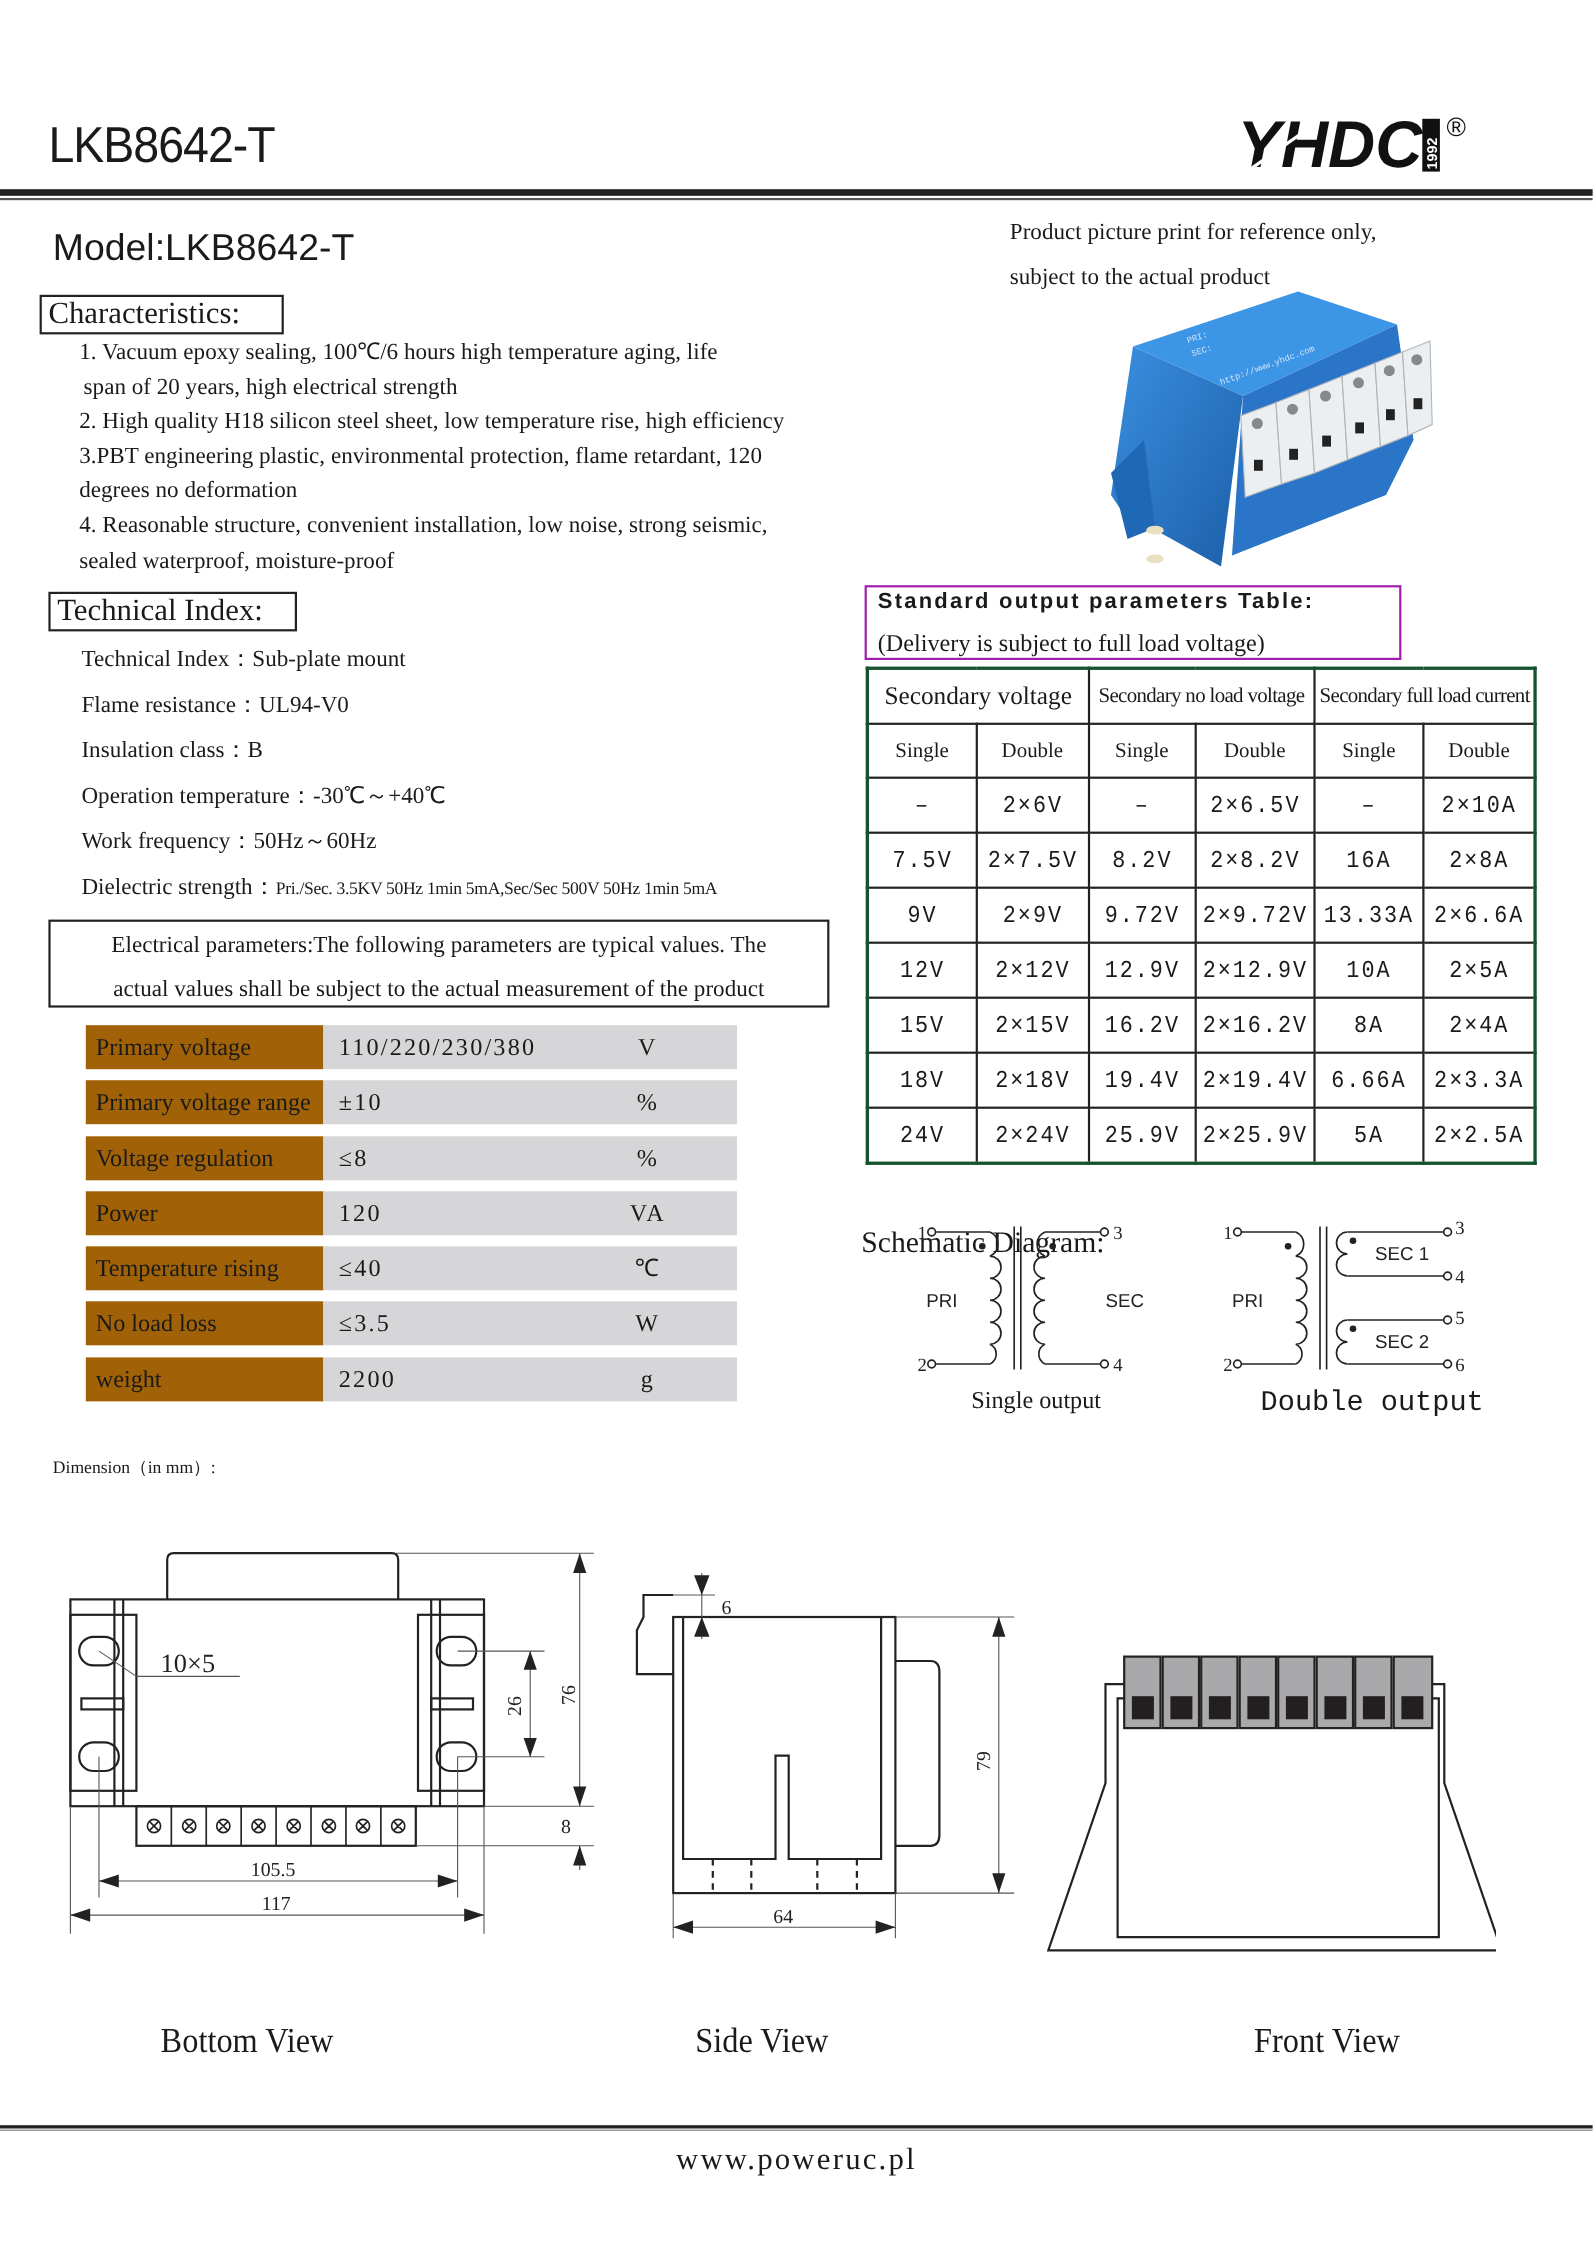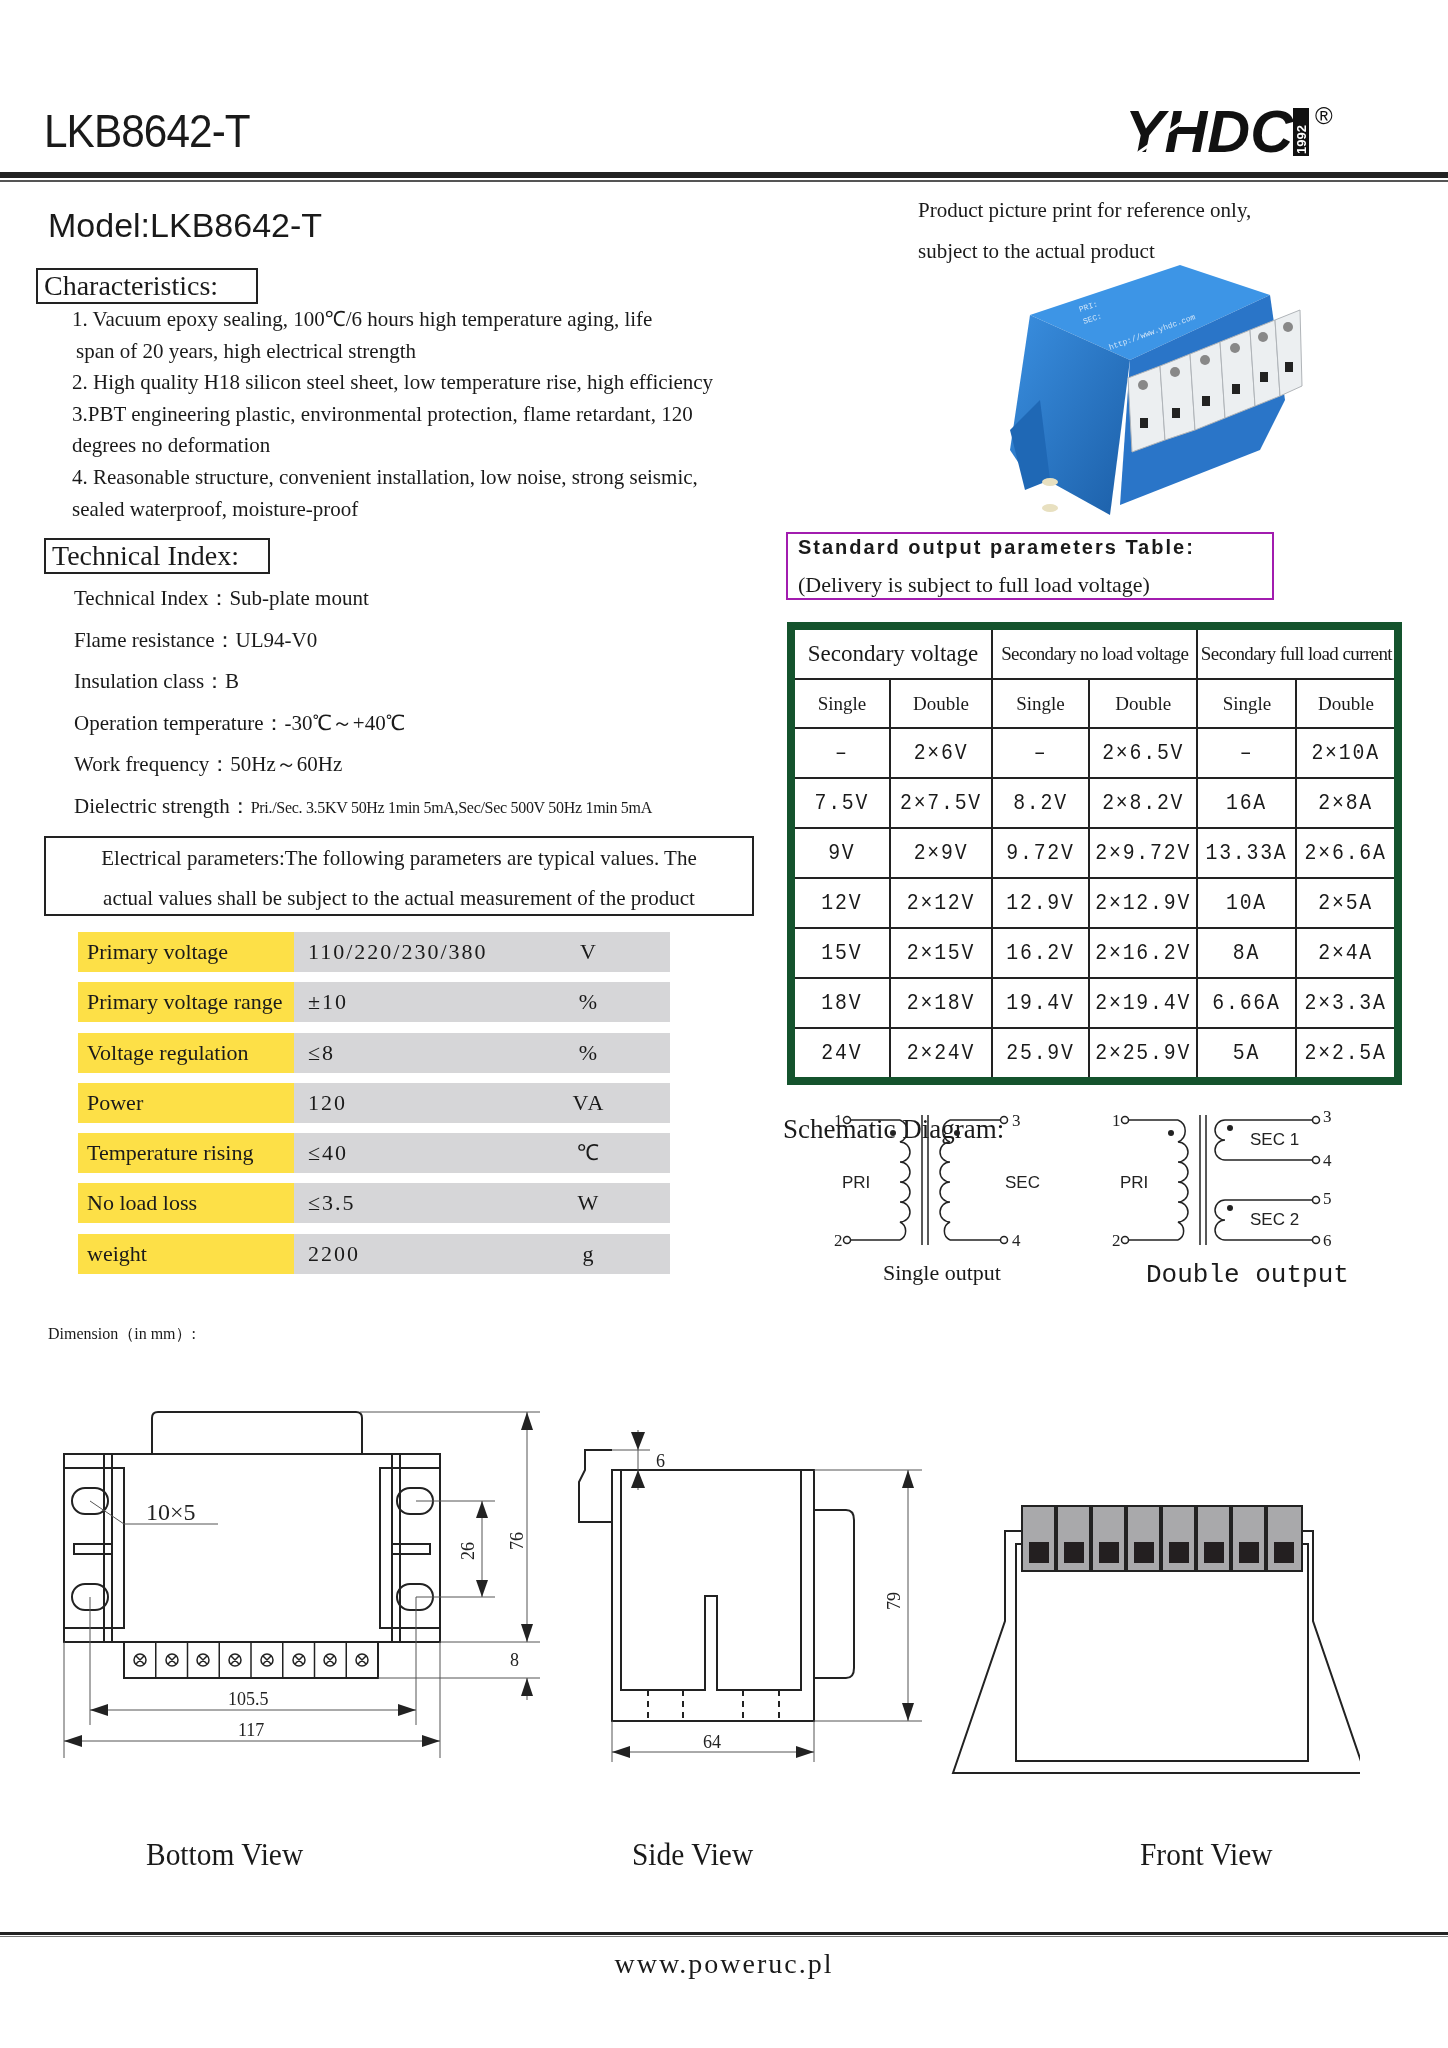--- a/index.html
+++ b/index.html
@@ -27,30 +27,30 @@
   #tech-heading { left:44px; top:538px; font-size:28px; width:210px; height:32px; line-height:32px; }
   .tech-list { left:74px; top:582px; font-size:21px; }
   .tech-row { height:41.5px; line-height:32px; white-space:nowrap; }
   .tech-row .small { font-size:16px; letter-spacing:-0.3px; }
 
   #elec-box { left:44px; top:836px; width:706px; height:76px; border:2px solid #222; font-size:21px; line-height:40px; text-align:center; }
 
   
   #params { left:78px; top:932px; width:602px; }
   .prow { height:40px; margin-bottom:10.3px; display:flex; }
-  .pcell-l { width:216px; background:#fde047; font-size:22px; line-height:40px; padding-left:9px; box-sizing:border-box; }
+  .pcell-l { width:216px; background:#a16207; font-size:22px; line-height:40px; padding-left:9px; box-sizing:border-box; }
   .pcell-r { width:376px; background:#d6d6d8; font-size:22px; line-height:40px; position:relative; letter-spacing:2px; padding-left:14px; box-sizing:border-box; }
   .pcell-r .unit { position:absolute; left:270px; top:0; width:50px; text-align:center; letter-spacing:2px; }
 
   
   #std-box { left:786px; top:532px; width:484px; height:64px; border:2px solid #a21caf; }
   #std-box .t1 { font-family:"Liberation Sans", sans-serif; font-weight:bold; font-size:20px; letter-spacing:2px; position:absolute; left:10px; top:2px; }
   #std-box .t2 { font-size:22px; position:absolute; left:10px; top:38px; }
 
-  #out-table { left:787px; top:606px; border-collapse:collapse; border:8px solid #14532d;margin-top:16px; }
+  #out-table { left:787px; top:606px; border-collapse:collapse; border:3px solid #14532d; }
   #out-table td { border:2px solid #222; text-align:center; padding:0; }
   #out-table .h1 td { height:48px; }
   #out-table .h2 td { height:47px; font-size:19px; }
   #out-table .dr td { height:48px; font-size:22px; letter-spacing:2px; font-family:"Liberation Mono", monospace; transform:scaleX(0.9); }
   .hd-large { font-size:23px; }
   .hd-cond { font-size:19px; letter-spacing:-0.6px; }
 
   #schem-title { left:783px; top:1070px; font-size:27px;margin-top:44px; }
   #schem-svg { left:800px; top:1100px; width:540px; height:200px; }
   #schem-single-label { left:883px; top:1260px; font-size:22px; }

